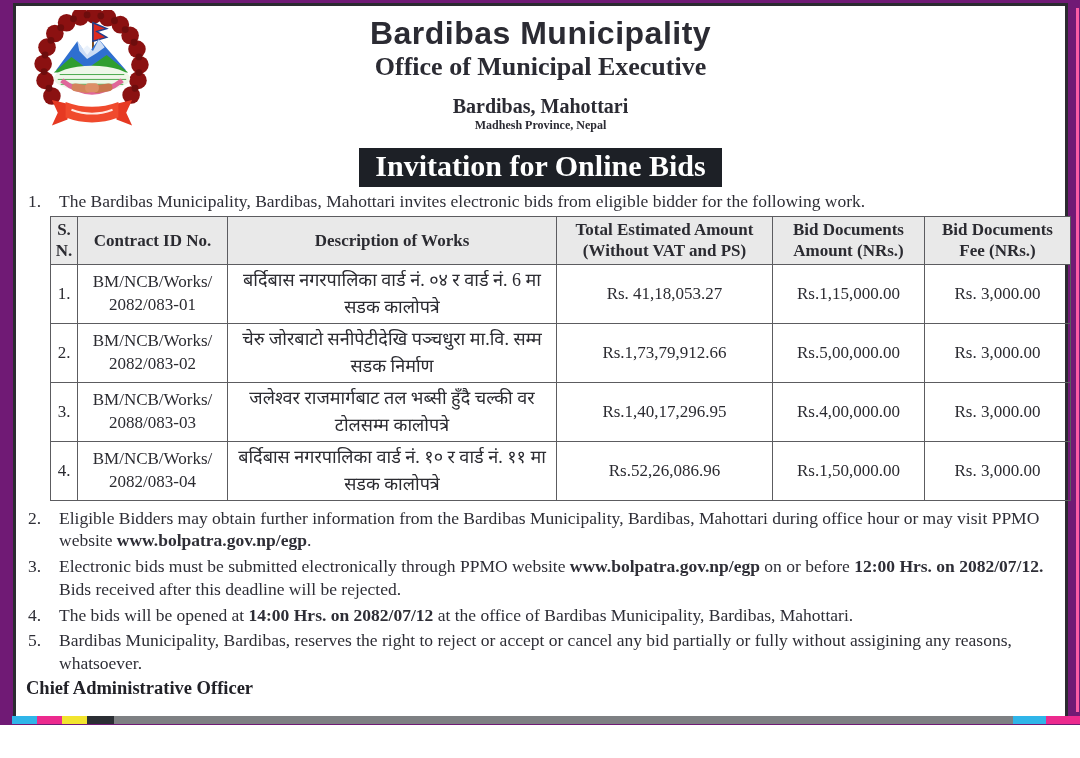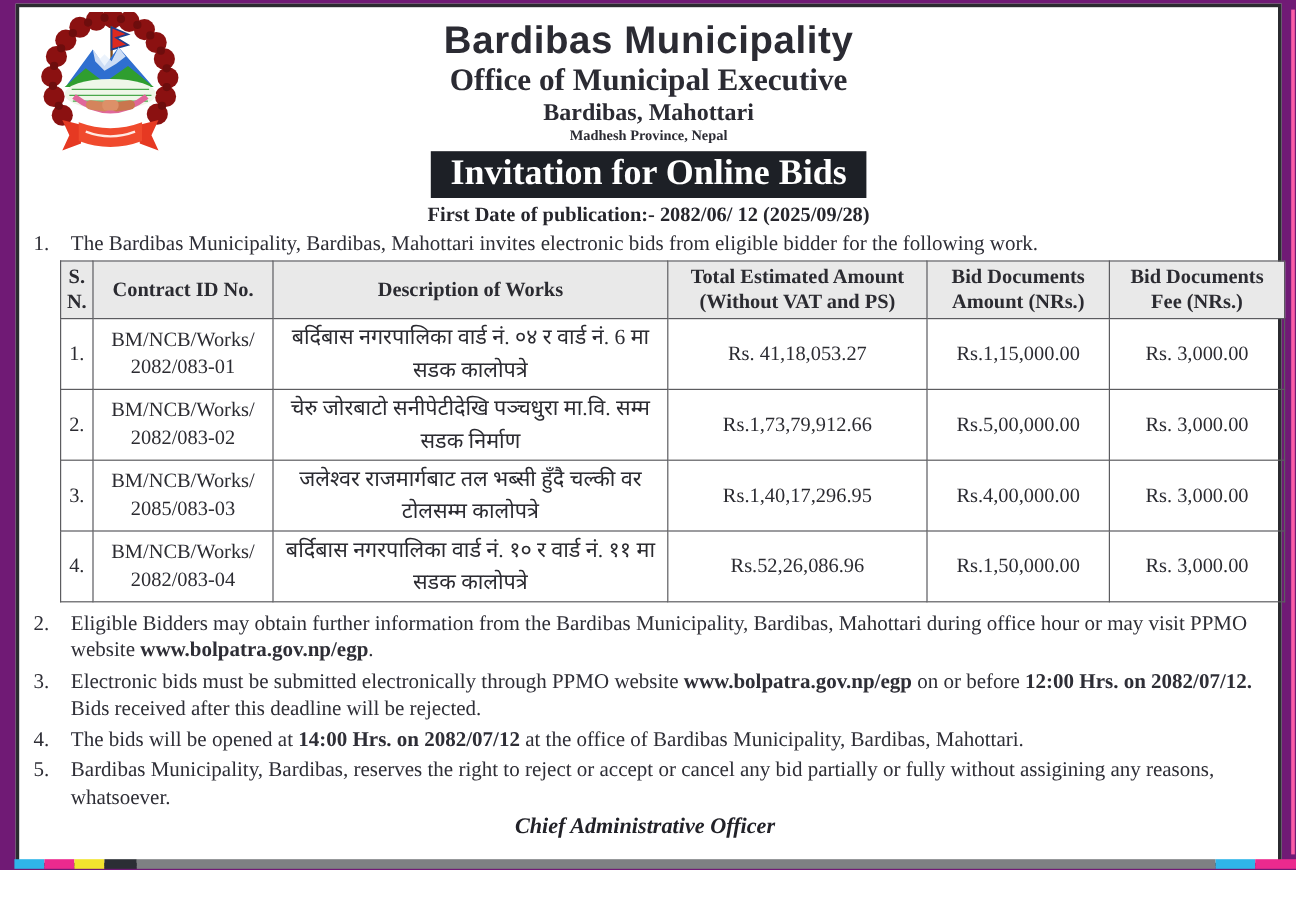--- a/index.html
+++ b/index.html
@@ -12,44 +12,44 @@
     position:absolute; left:13px; top:3px; width:1055px; height:719px;
     border:3px solid #2b2b30; background:#ffffff; padding:4px 10px 0 10px;
   }
   .logo { position:absolute; left:12px; top:4px; width:128px; height:132px; }
   .hdr { text-align:center; line-height:1.12; }
   .hdr .muni {
     font-family:"Liberation Sans", sans-serif; font-weight:bold;
     font-size:32px; color:#2b2b33; letter-spacing:0.5px; margin-top:6px;
   }
   .hdr .office { font-weight:bold; font-size:26px; color:#2b2b33; }
-  .hdr .loc    { font-weight:bold; font-size:20px; color:#2b2b33; margin-top:2px; }
+  .hdr .loc    { font-weight:bold; font-size:20px; color:#2b2b33; margin-top:14px; }
   .hdr .prov   { font-weight:bold; font-size:12px; color:#2b2b33; margin-top:2px; }
-  .banner-wrap { text-align:center; margin-top:5px; }
+  .banner-wrap { text-align:center; margin-top:15px; }
   .banner {
     display:inline-block; background:#1d2026; color:#ffffff; font-weight:bold;
     font-size:30px; padding:1px 16px 4px 16px; line-height:1.15;
   }
   .pubdate { text-align:center; font-weight:bold; font-size:17px; margin-top:4px; color:#26262c; }
   .li { display:flex; font-size:17.5px; line-height:1.3; margin-top:3px; }
   .li .num { flex:0 0 33px; padding-left:2px; }
   .li .txt { flex:1; padding-right:2px; }
   .b { font-weight:bold; }
   table.bids {
     border-collapse:collapse; margin:3px 16px 2px 24px; width:1020px;
     font-size:17px; color:#2b2b31; table-layout:fixed;font-family:Liberation Serif, serif;
   }
   table.bids th, table.bids td { border:1.6px solid #5c5c60; text-align:center; vertical-align:middle; padding:2px 4px; }
   table.bids th { background:#e9e9e9; font-weight:bold; line-height:1.25; }
   td.desc { text-align:left; padding:3px 8px; font-size:18px; line-height:1.45; }
   td.sn { padding-left:2px; padding-right:2px; }
   .contract-line { display:block; line-height:1.35; }
   table.bids tr.brow { height:59px; }
   .notes { margin-top:6px; }
-  .sig { text-align:center; font-weight:bold; font-size:18.5px; padding-right:6px; margin-top:3px; color:#222228;font-style:italic; }
+  .sig { text-align:left; font-weight:bold; font-size:18.5px; padding-right:6px; margin-top:3px; color:#222228; }
   .print-bar { position:absolute; left:12px; bottom:1px; height:8px; width:1068px; display:flex; }
   .seg { height:100%; }
   .seg.cyan1 { width:25px; background:#2fb5e9; }
   .seg.mag1  { width:25px; background:#ec2a8e; }
   .seg.yel   { width:25px; background:#f2e42e; }
   .seg.blk   { width:27px; background:#2b2e34; }
   .seg.gray  { flex:1; background:#7e8083; }
   .seg.cyan2 { width:33px; background:#2fb5e9; }
   .seg.mag2  { width:34px; background:#ec2a8e; }
   .pink-rule { position:absolute; right:1px; top:8px; width:3px; height:704px; background:#fb5ca5; }
@@ -131,21 +131,20 @@
     </svg>
 
     <div class="hdr">
       <div class="muni">Bardibas Municipality</div>
       <div class="office">Office of Municipal Executive</div>
       <div class="loc">Bardibas, Mahottari</div>
       <div class="prov">Madhesh Province, Nepal</div>
       <div class="banner-wrap">
         <span class="banner">Invitation for Online Bids</span>
       </div>
-      <div class="pubdate">First Date of publication:- 2082/06/ 12 (2025/09/28)</div>
     </div>
 
     <div class="li">
       <span class="num">1.</span>
       <span class="txt">The Bardibas Municipality, Bardibas, Mahottari invites electronic bids from eligible bidder for the following work.</span>
     </div>
 
     <table class="bids">
       <colgroup>
         <col style="width:27px">
@@ -185,21 +184,21 @@
           </td>
           <td class="desc">चेरु जोरबाटो सनीपेटीदेखि पञ्चधुरा मा.वि. सम्म सडक निर्माण</td>
           <td>Rs.1,73,79,912.66</td>
           <td>Rs.5,00,000.00</td>
           <td>Rs. 3,000.00</td>
         </tr>
         <tr class="brow">
           <td class="sn">3.</td>
           <td>
             <span class="contract-line">BM/NCB/Works/</span>
-            <span class="contract-line">2085/083-03</span>
+            <span class="contract-line">2088/083-03</span>
           </td>
           <td class="desc">जलेश्वर राजमार्गबाट तल भब्सी हुँदै चल्की वर टोलसम्म कालोपत्रे</td>
           <td>Rs.1,40,17,296.95</td>
           <td>Rs.4,00,000.00</td>
           <td>Rs. 3,000.00</td>
         </tr>
         <tr class="brow">
           <td class="sn">4.</td>
           <td>
             <span class="contract-line">BM/NCB/Works/</span>

